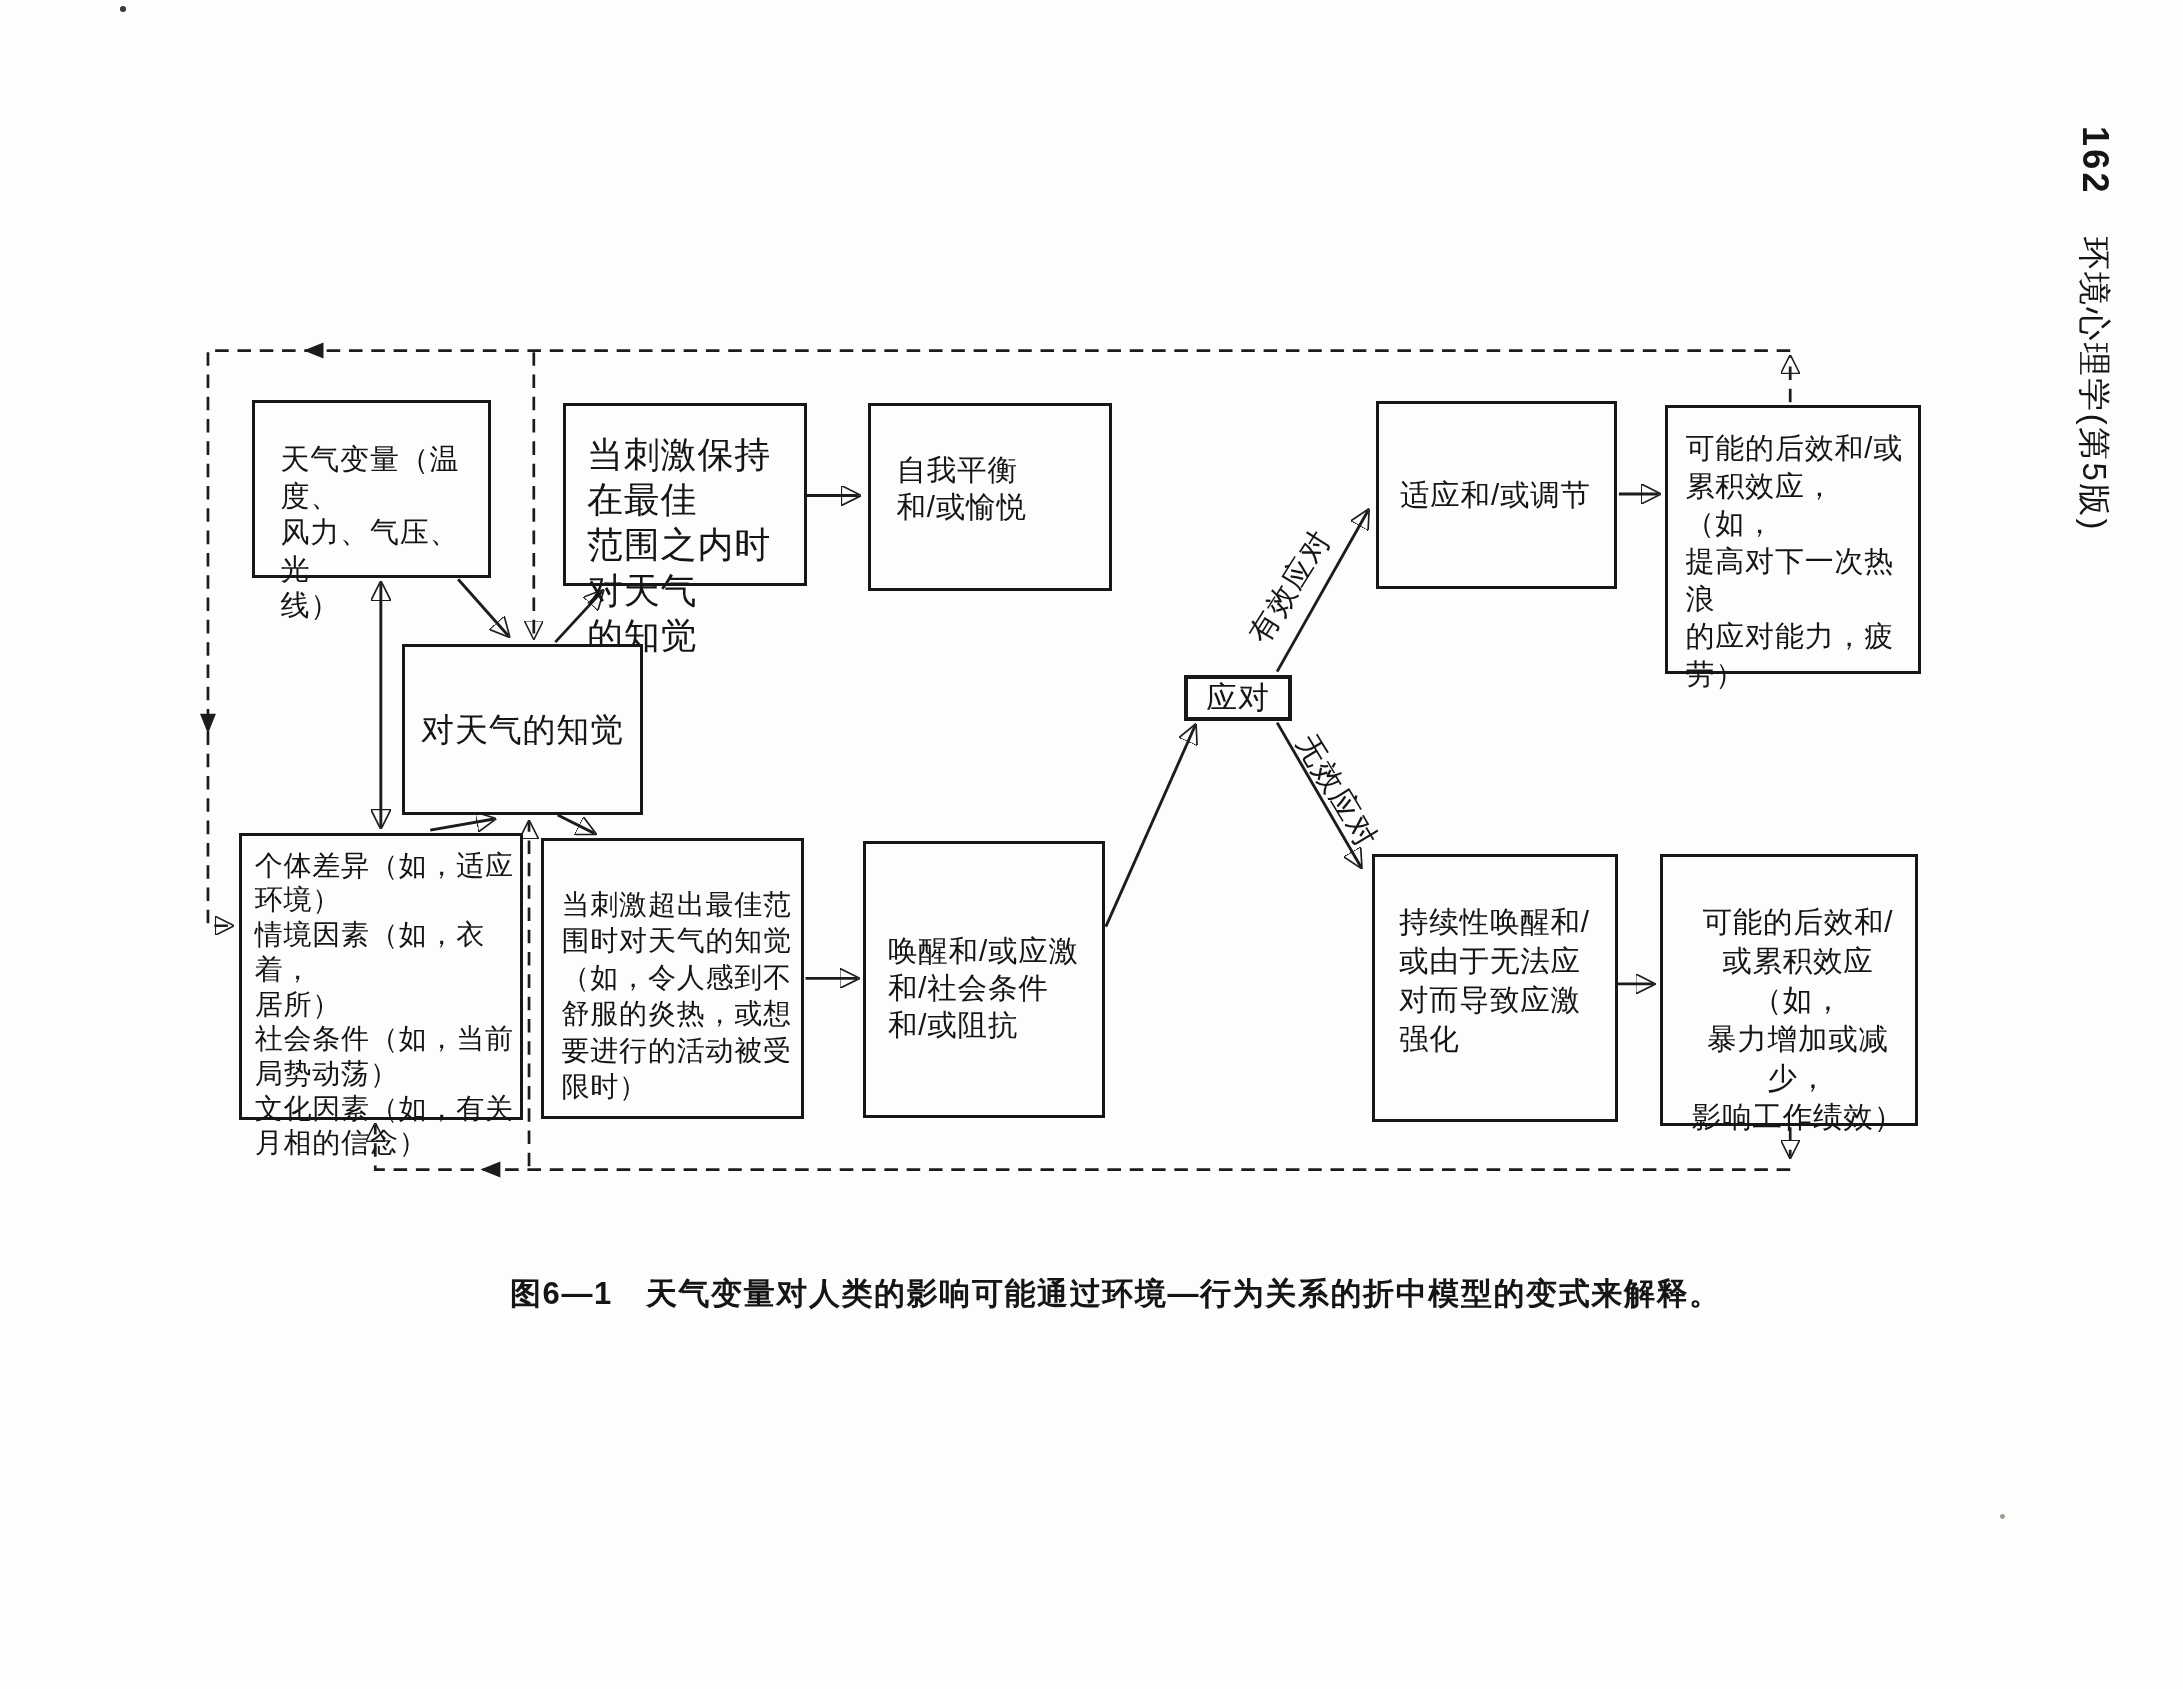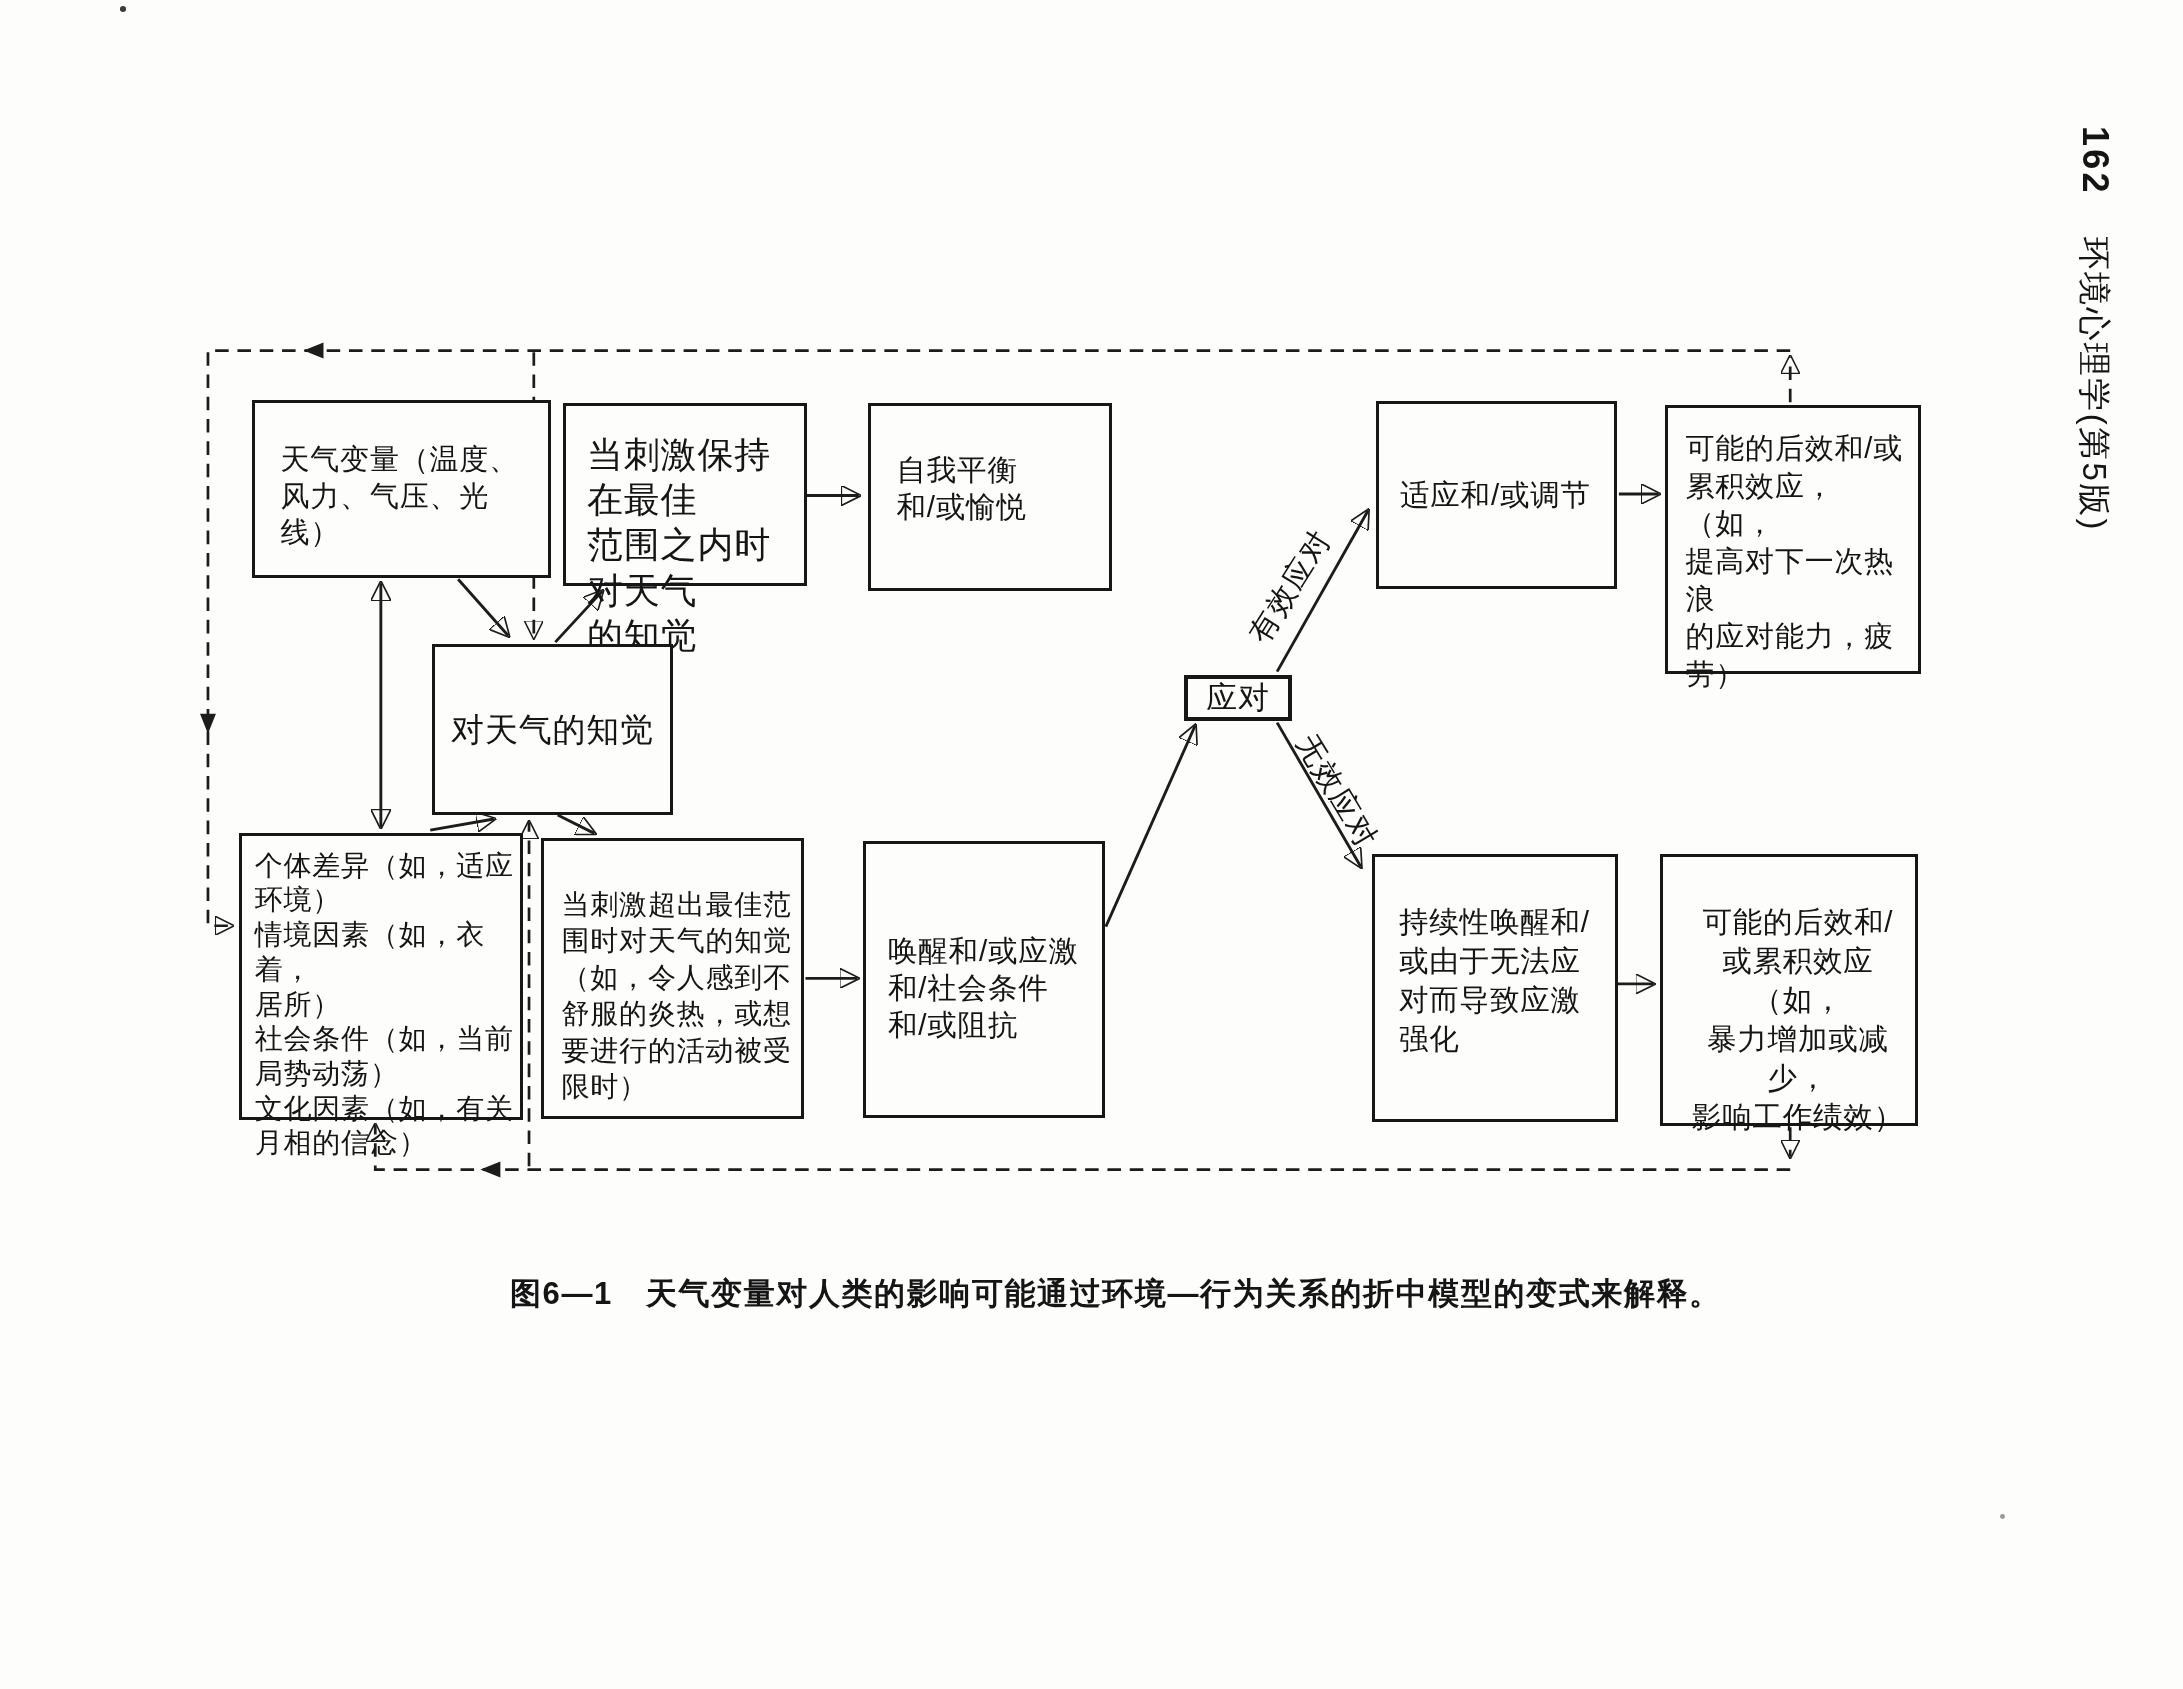--- a/index.html
+++ b/index.html
@@ -89,38 +89,38 @@
     <polygon class="midarrow" points="381,440 406,430 406,450"></polygon>
     <polygon class="midarrow" points="261,921 251,896 271,896"></polygon>
     <path class="dashedln" d="M2247,505 V448" marker-end="url(#ah)"></path>
     <path class="dashedln" d="M670,442 V800" marker-end="url(#ah)"></path>
     <path class="dashedln" d="M2247,1415 V1452" marker-end="url(#ah)"></path>
     <path class="dashedln" d="M2247,1468 H471 V1412" marker-end="url(#ah)"></path>
     <polygon class="midarrow" points="603,1468 628,1458 628,1478"></polygon>
     <path class="dashedln" d="M664,1464 V1032" marker-end="url(#ah)"></path>
   </svg>
 
-  <div class="box" style="left:252px;top:400px;width:299px;height:178px;padding:38px 8px 0 25.5px;">
+  <div class="box" style="left:252px;top:400px;width:239px;height:178px;padding:38px 8px 0 25.5px;">
     <div class="box-text" style="font-size:29px;">天气变量（温度、
 风力、气压、光
 线）</div>
   </div>
 
   <div class="box" style="left:563px;top:403px;width:244px;height:183px;padding:25.5px 4.8px 0 21px;">
     <div class="box-text" style="font-size:36px;">当刺激保持在最佳
 范围之内时对天气
 的知觉</div>
   </div>
 
   <div class="box" style="left:868px;top:403px;width:244px;height:188px;padding:45px 4.8px 0 25.5px;">
     <div class="box-text">自我平衡
 和/或愉悦</div>
   </div>
 
-  <div class="box" style="left:432px;top:644px;width:241px;height:171px;display:flex;align-items:center;justify-content:center;">
+  <div class="box" style="left:402px;top:644px;width:241px;height:171px;display:flex;align-items:center;justify-content:center;">
     <div class="box-text" style="font-size:33px;">对天气的知觉</div>
   </div>
 
   <div class="box" style="left:239px;top:833px;width:284px;height:287px;padding:12.7px 3.2px 0 12.7px;">
     <div class="box-text" style="font-size:28px;line-height:1.24;">个体差异（如，适应
 环境）
 情境因素（如，衣着，
 居所）
 社会条件（如，当前
 局势动荡）

